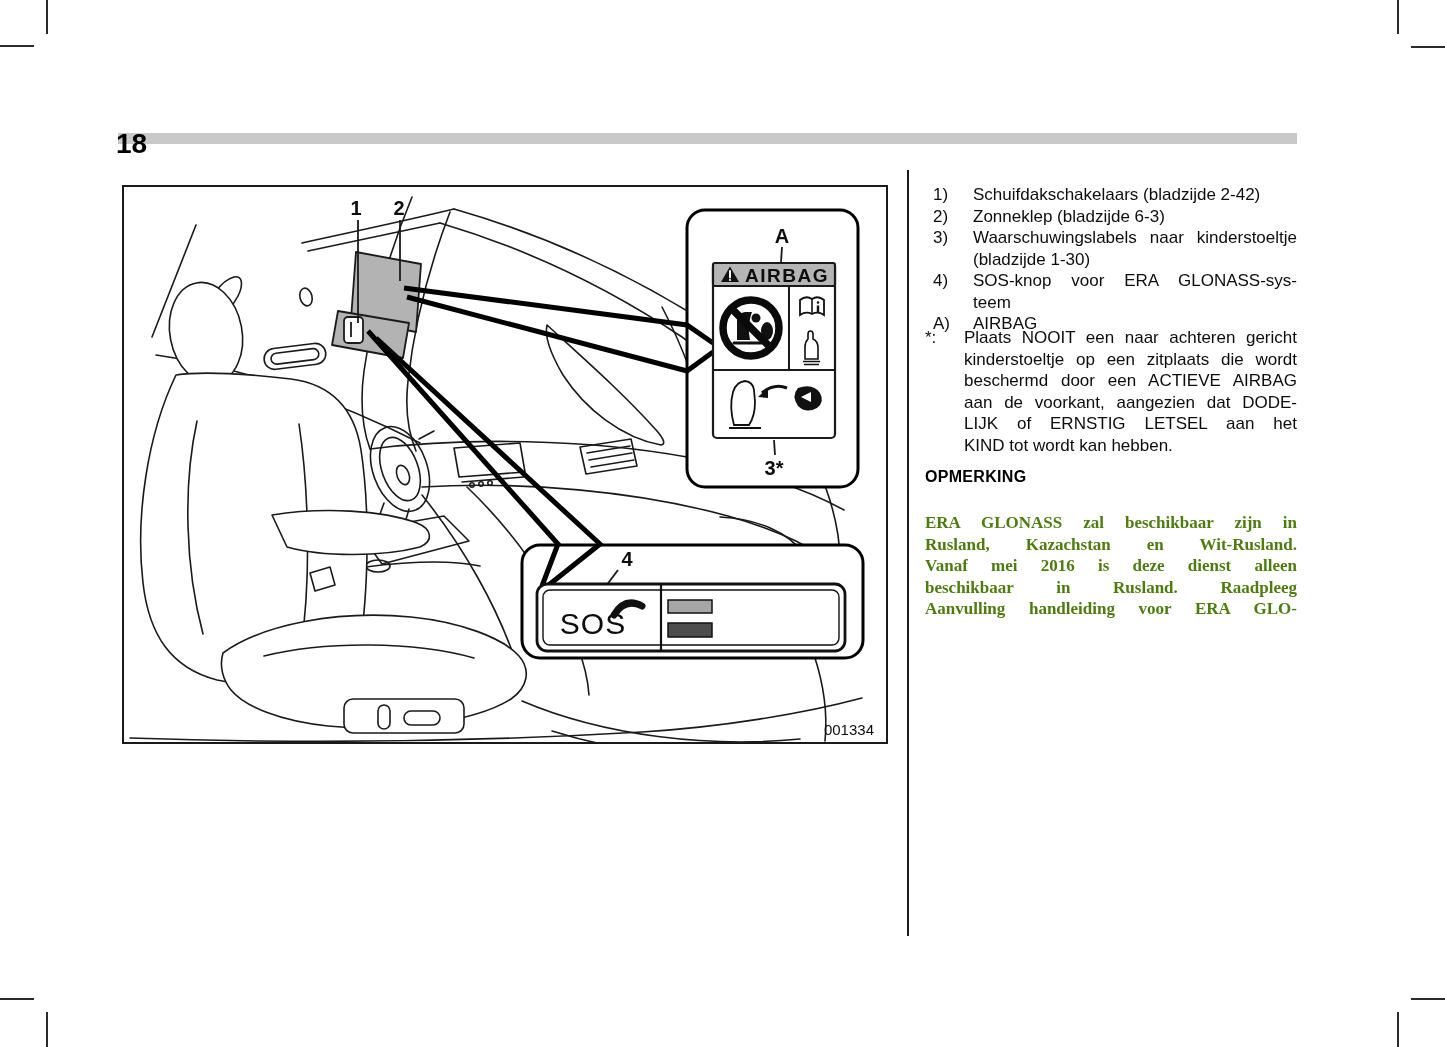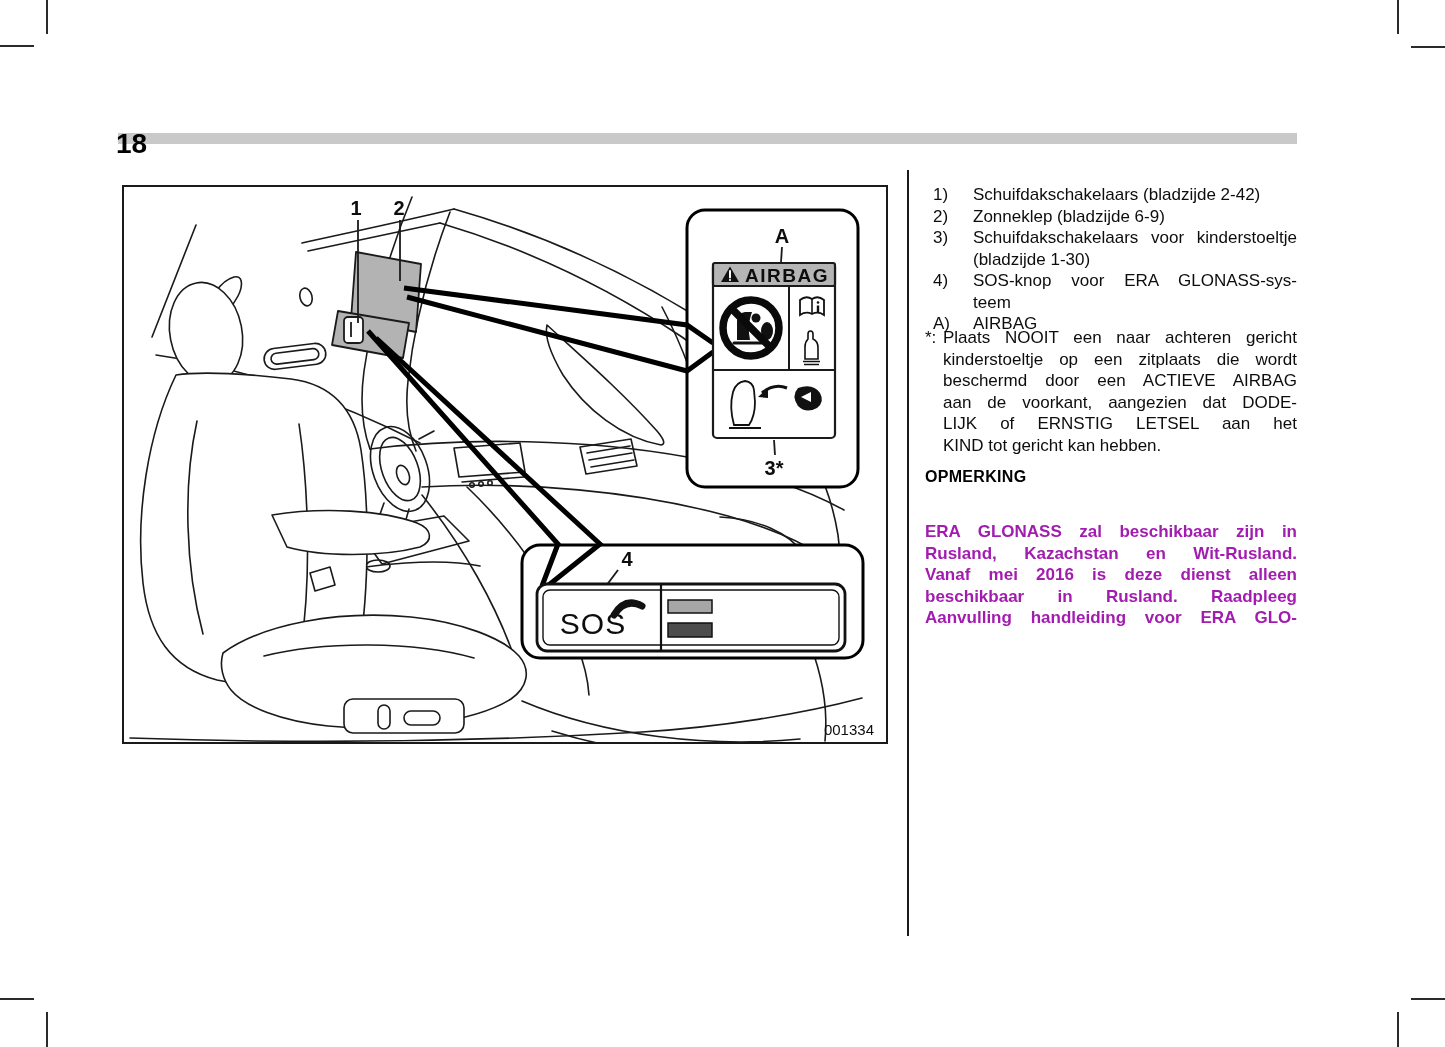--- a/index.html
+++ b/index.html
@@ -10,23 +10,23 @@
   #pageno{position:absolute;left:116px;top:128px;font-size:28px;font-weight:bold;color:#000;}
   #fig{position:absolute;left:122px;top:185px;}
   #divider{position:absolute;left:907px;top:170px;width:2px;height:766px;background:#1a1a1a;}
   #rcol{position:absolute;left:925px;top:184px;width:372px;font-size:17px;line-height:21.5px;color:#0d0d0d;}
   .lrow{display:flex;}
   .lnum{flex:none;width:40px;padding-left:8px;}
   .ltxt{flex:1;min-width:0;}
   .just{text-align:justify;text-align-last:justify;}
   #note{position:absolute;left:0;top:143px;width:372px;display:flex;}
   .note-marker{flex:none;width:18px;}
-  .note-lines{flex:1;min-width:0;}
+  .note-lines{flex:1;min-width:0;margin-left:21px;}
   #remark-h{position:absolute;left:0;top:282px;font-size:16px;font-weight:bold;letter-spacing:.3px;color:#000;}
-  #remark{position:absolute;left:0;top:337px;width:372px;font-weight:bold;color:#a21caf;}
+  #remark{position:absolute;left:0;top:328px;width:372px;font-weight:bold;color:#4d7c0f;font-family:Liberation Serif, serif;}
   svg text{font-family:"Liberation Sans",sans-serif;fill:#0d0d0d;}
 </style>
 </head>
 <body>
 
 <div class="mark" style="left:46px;top:0;width:2px;height:34px;"></div>
 <div class="mark" style="left:0;top:45px;width:34px;height:2px;"></div>
 <div class="mark" style="left:1397px;top:0;width:2px;height:34px;"></div>
 <div class="mark" style="left:1411px;top:46px;width:34px;height:2px;"></div>
 <div class="mark" style="left:0;top:998px;width:34px;height:2px;"></div>
@@ -197,27 +197,27 @@
   <div class="legend">
     <div class="lrow">
       <div class="lnum">1)</div>
       <div class="ltxt">
           <div>Schuifdakschakelaars (bladzijde 2-42)</div>
         </div>
     </div>
     <div class="lrow">
       <div class="lnum">2)</div>
       <div class="ltxt">
-          <div>Zonneklep (bladzijde 6-9)</div>
+          <div>Zonneklep (bladzijde 6-3)</div>
         </div>
     </div>
     <div class="lrow">
       <div class="lnum">3)</div>
       <div class="ltxt">
-        <div class="just">Schuifdakschakelaars voor kinderstoeltje</div>
+        <div class="just">Waarschuwingslabels naar kinderstoeltje</div>
         <div>(bladzijde 1-30)</div>
       </div>
     </div>
     <div class="lrow">
       <div class="lnum">4)</div>
       <div class="ltxt">
         <div class="just">SOS-knop voor ERA GLONASS-sys-</div>
         <div>teem</div>
       </div>
     </div>
@@ -230,21 +230,21 @@
   </div>
 
   <div id="note">
     <div class="note-marker">*:</div>
     <div class="note-lines">
       <div class="just">Plaats NOOIT een naar achteren gericht</div>
       <div class="just">kinderstoeltje op een zitplaats die wordt</div>
       <div class="just">beschermd door een ACTIEVE AIRBAG</div>
       <div class="just">aan de voorkant, aangezien dat DODE-</div>
       <div class="just">LIJK of ERNSTIG LETSEL aan het</div>
-      <div>KIND tot gericht kan hebben.</div>
+      <div>KIND tot wordt kan hebben.</div>
     </div>
   </div>
 
   <div id="remark-h">OPMERKING</div>
   <div id="remark">
     <div class="just">ERA GLONASS zal beschikbaar zijn in</div>
     <div class="just">Rusland, Kazachstan en Wit-Rusland.</div>
     <div class="just">Vanaf mei 2016 is deze dienst alleen</div>
     <div class="just">beschikbaar in Rusland. Raadpleeg</div>
     <div class="just">Aanvulling handleiding voor ERA GLO-</div>

